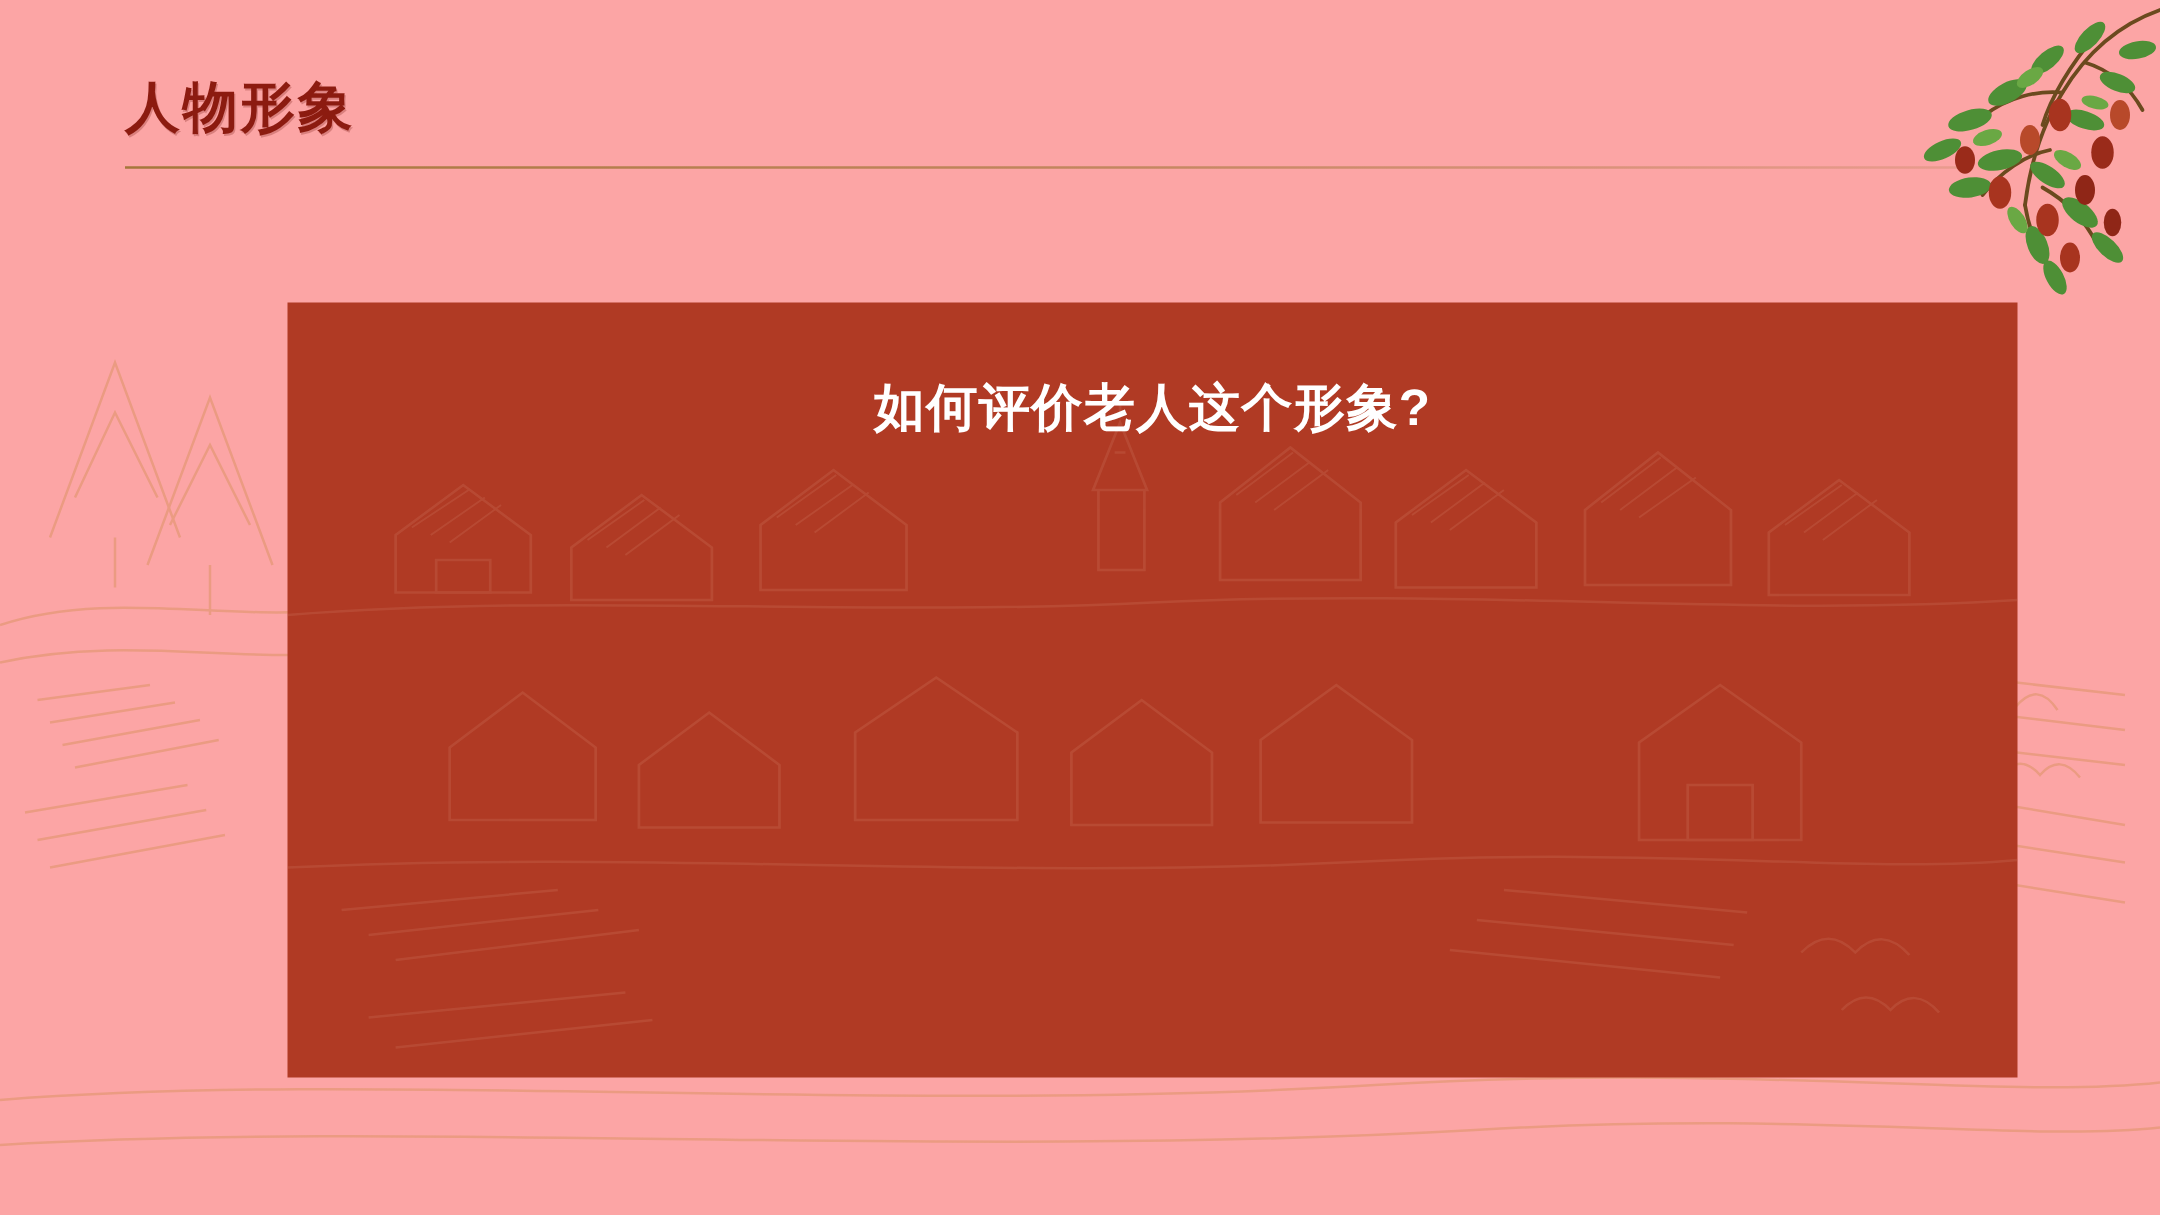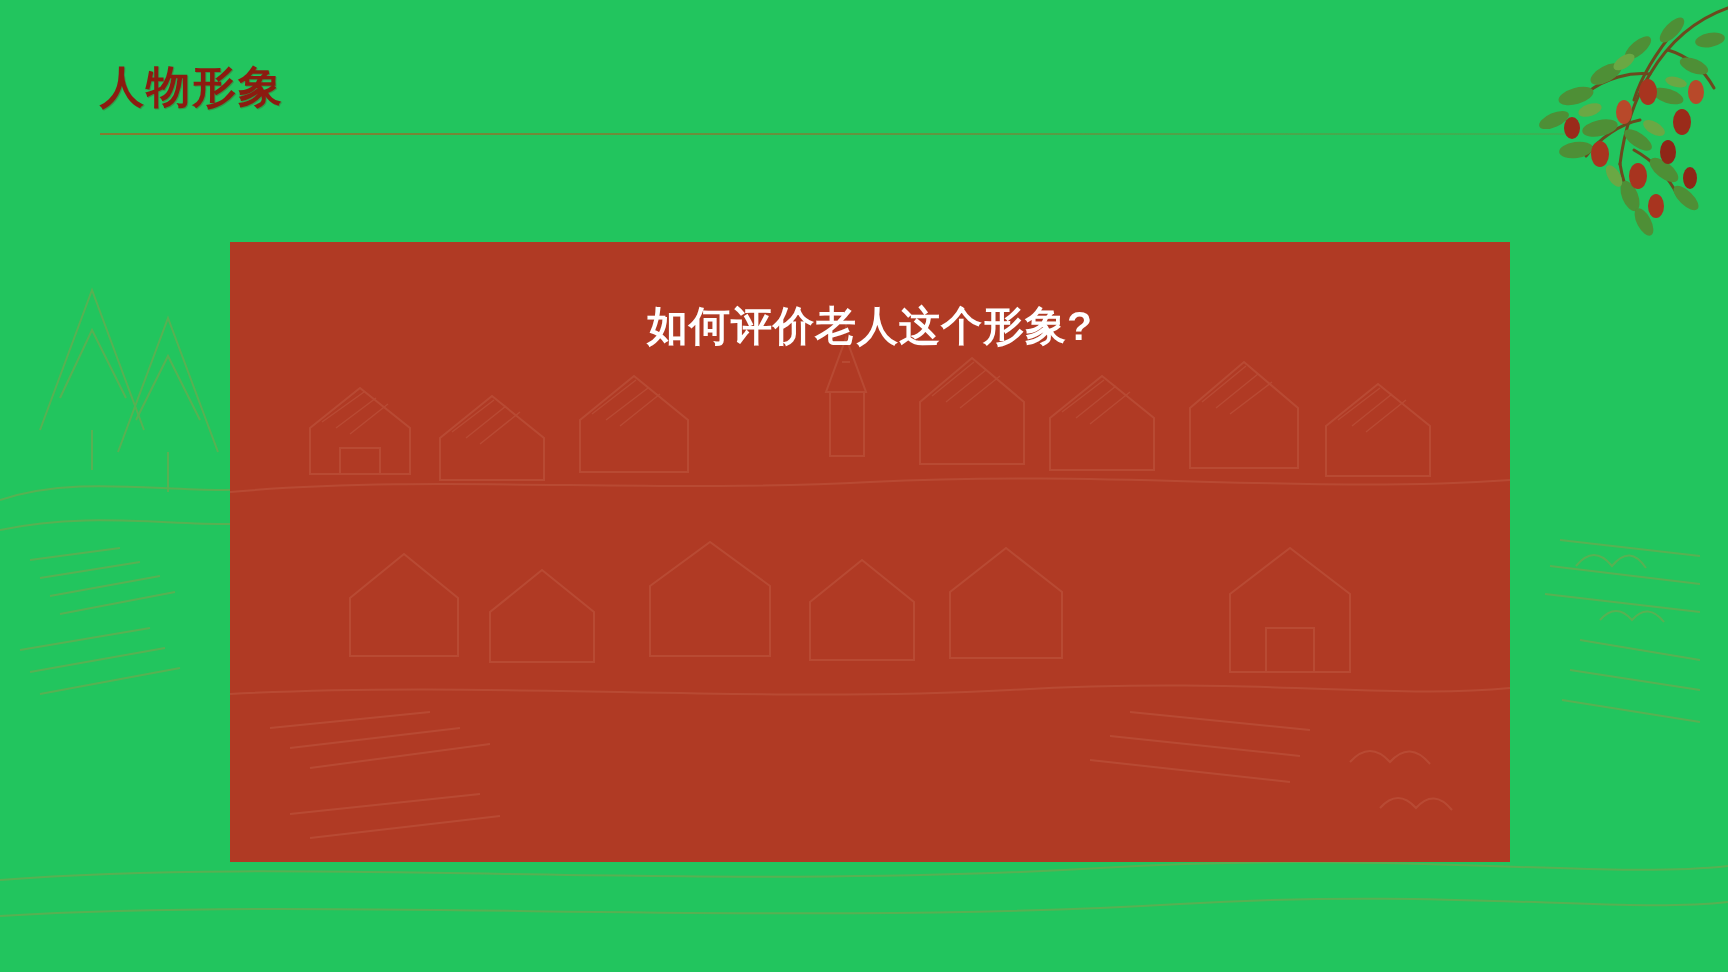--- a/index.html
+++ b/index.html
@@ -13,21 +13,21 @@
     overflow: hidden;
     font-family: "Liberation Sans", "DejaVu Sans", sans-serif;
     background: #F5A83C;
   }
 
   
   .slide {
     position: relative;
     width: 1728px;
     height: 972px;
-    background: #22c55e;
+    background: #fca5a5;
     overflow: hidden;
   }
 
   
   .bg-sketch {
     position: absolute;
     inset: 0;
     pointer-events: none;
     opacity: 0.38;
   }
@@ -60,21 +60,21 @@
        rgba(150,110,40,.85) 0%,
        rgba(150,110,40,.55) 55%,
        rgba(150,110,40,.18) 100%);
   }
 
   
   .panel {
     position: absolute;
     left: 230px;
     top: 242px;
-    width: 1280px;
+    width: 1384px;
     height: 620px;
     background: #B03A24;
     overflow: hidden;
   }
   .panel-sketch {
     position: absolute;
     inset: 0;
     opacity: .20;
     pointer-events: none;
   }

